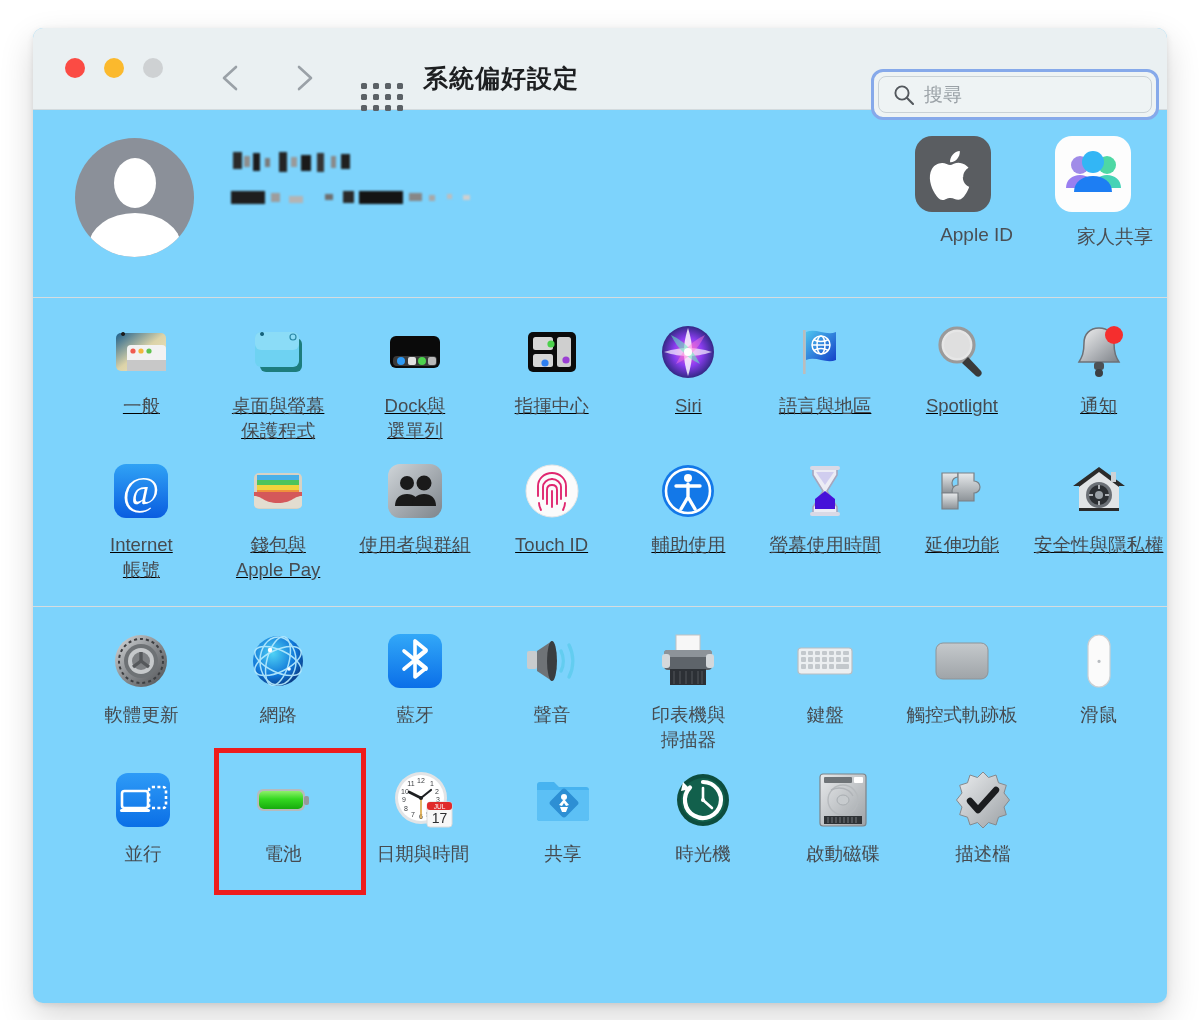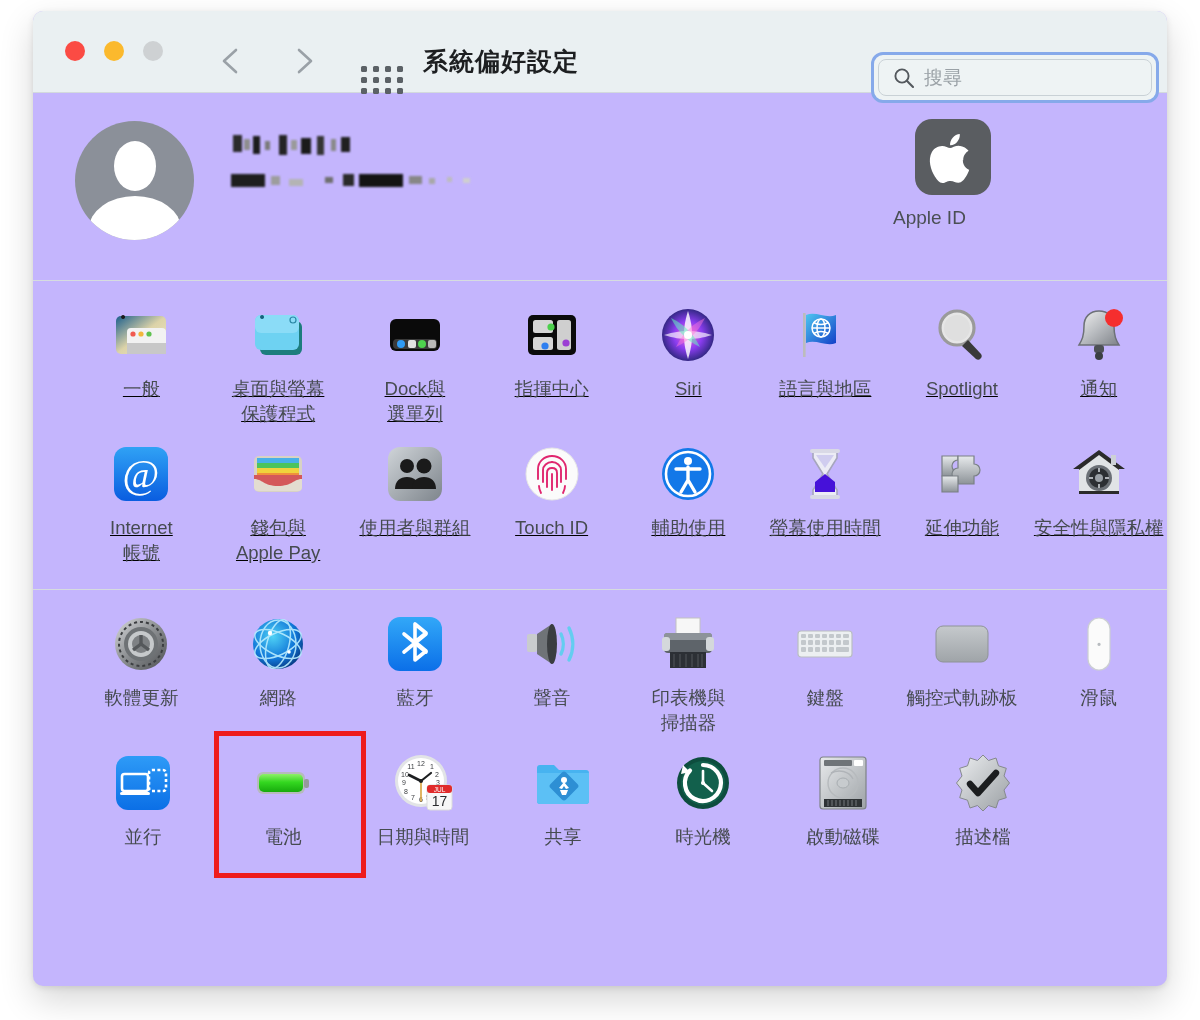--- a/index.html
+++ b/index.html
@@ -4,23 +4,23 @@
 <style>
   * { box-sizing: border-box; margin: 0; padding: 0; }
   html, body {
     width: 1200px; height: 1020px;
     background: #ffffff;
     font-family: "Liberation Sans", "DejaVu Sans", sans-serif;
     overflow: hidden;
   }
   #window {
     position: absolute;
-    left: 33px; top: 11px;
+    left: 33px; top: 28px;
     width: 1134px; height: 975px;
-    background: #c4b5fd;
+    background: #7dd3fc;
     border-radius: 10px;
     box-shadow: 0 14px 34px rgba(0,0,0,0.16), 0 2px 6px rgba(0,0,0,0.10);
     overflow: hidden;
   }
   
   #titlebar {
     position: relative;
     height: 82px;
     background: #eaf0f2;
     border-bottom: 1px solid #d3dadd;
@@ -140,21 +140,21 @@
       34px 13px, 9px 9px, 14px 7px, 8px 6px,
       11px 12px, 44px 13px, 13px 8px, 6px 6px,
       5px 5px, 7px 5px;
     background-position:
       0px 3px, 40px 5px, 58px 8px, 94px 6px,
       112px 3px, 128px 3px, 178px 5px, 198px 7px,
       216px 6px, 232px 7px;
   }
   .corner-item {
     position: absolute; top: 26px;
-    width: 120px; text-align: left;
+    width: 120px; text-align: right;
   }
   #corner-appleid { right: 154px; }
   #corner-family  { right: 14px; }
   .corner-icon {
     width: 76px; height: 76px; margin: 0 auto 12px;
     border-radius: 17px; position: relative; overflow: hidden;
   }
   .corner-label { font-size: 19px; color: #4a4f54; }
 
   
@@ -244,20 +244,33 @@
 
     <div class="corner-item" id="corner-appleid">
       <div class="corner-icon" style="background:#5a5d61;">
         <svg viewBox="0 0 76 76" width="76" height="76">
           <path d="M48.2 41.2c-.1-6.3 5.1-9.3 5.3-9.4-2.9-4.2-7.4-4.8-9-4.9-3.8-.4-7.5 2.2-9.4 2.2-1.9 0-4.9-2.2-8.1-2.1-4.2.1-8 2.4-10.1 6.1-4.3 7.5-1.1 18.5 3.1 24.6 2 3 4.4 6.3 7.6 6.2 3.1-.1 4.2-2 7.9-2 3.6 0 4.7 2 8 1.9 3.3-.1 5.4-3 7.4-6 2.3-3.4 3.3-6.8 3.3-7-.1 0-6.3-2.4-6.4-9.6zM42.3 22.8c1.7-2.1 2.8-5 2.5-7.8-2.4.1-5.4 1.6-7.1 3.7-1.6 1.8-3 4.8-2.6 7.6 2.7.2 5.5-1.4 7.2-3.5z" fill="#ffffff"></path>
         </svg>
       </div>
       <div class="corner-label">Apple ID</div>
     </div>
 
+    <div class="corner-item" id="corner-family">
+      <div class="corner-icon" style="background:#fdfdfd;">
+        <svg viewBox="0 0 76 76" width="76" height="76">
+          <circle cx="25" cy="29" r="9" fill="#a08ce8"></circle>
+          <path d="M11 52c0-8 6.3-13 14-13s14 5 14 13z" fill="#9a7ff0"></path>
+          <circle cx="52" cy="29" r="9" fill="#4ed8a4"></circle>
+          <path d="M38 52c0-8 6.3-13 14-13s14 5 14 13z" fill="#45d3b6"></path>
+          <circle cx="38" cy="26" r="11" fill="#33b6f5"></circle>
+          <path d="M19 56c0-10 8.5-16 19-16s19 6 19 16z" fill="#1d7ef3"></path>
+        </svg>
+      </div>
+      <div class="corner-label">家人共享</div>
+    </div>
   </div>
 
   <div class="section" id="section-1">
 
     <div class="grid-row row-pad">
 
       <div class="pref-item">
         <div class="pref-icon">
           <svg viewBox="0 0 64 64" width="64" height="64">
             <defs>

